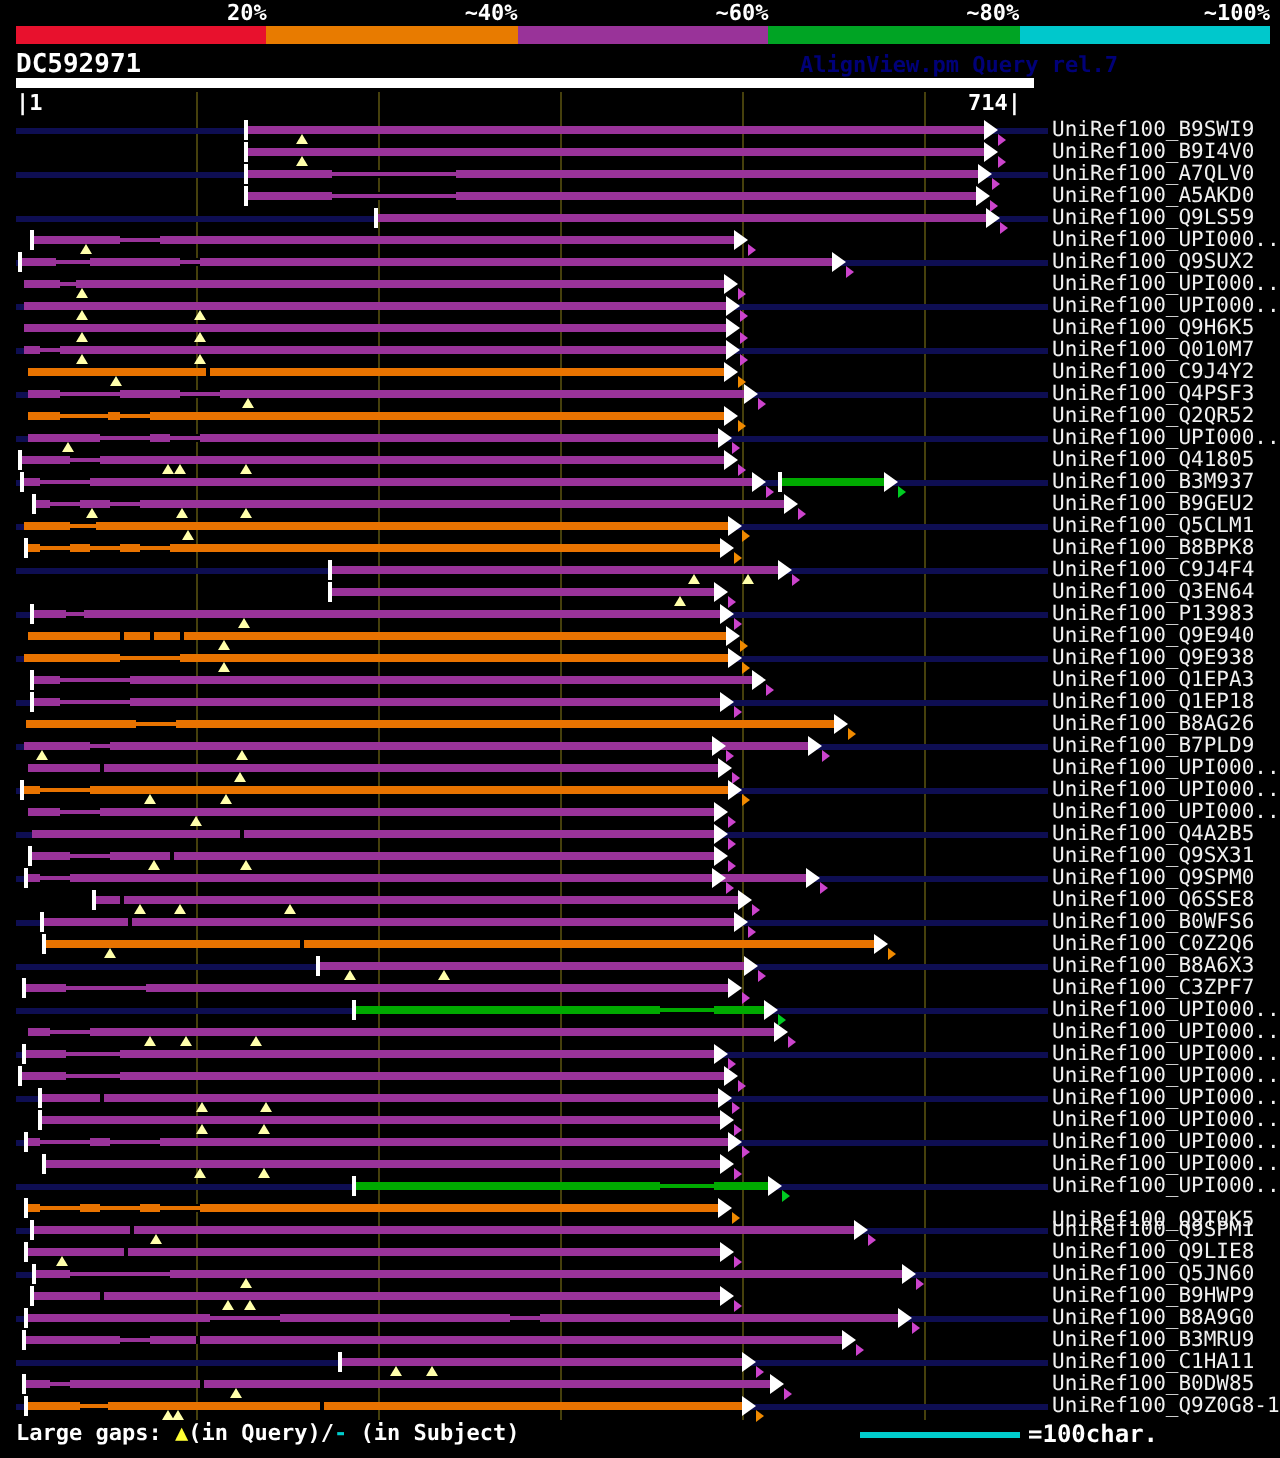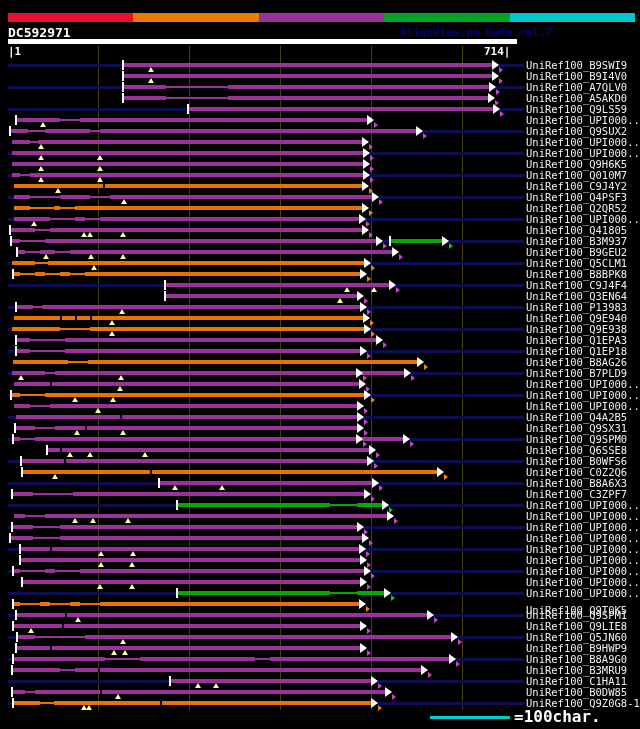--- a/index.html
+++ b/index.html
@@ -29,38 +29,45 @@
   .arrow-i{position:absolute;left:0;top:2px;width:0;height:0;border-top:3px solid transparent;
            border-bottom:3px solid transparent;border-left:4px solid #cc44cc;}
   .gap-tri{position:absolute;width:0;height:0;border-left:3px solid transparent;
            border-right:3px solid transparent;border-bottom:5px solid #ffffaa;}
   .row-label{position:absolute;left:526px;font-size:10.5px;line-height:11px;color:#f0f0f0;white-space:pre;}
   
   #legend{position:absolute;top:711px;left:8px;font-size:11px;font-weight:bold;line-height:12px;white-space:pre;}
   #legend .yellow{color:#ffff33;}
   #legend .cyan{color:#00cccc;}
   #scale-line{position:absolute;top:716px;left:430px;width:80px;height:3px;background:#00cccc;}
-  #scale-line-label{position:absolute;top:711px;left:514px;font-size:16px;font-weight:bold;line-height:12px;}
+  #scale-line-label{position:absolute;top:711px;left:514px;font-size:12px;font-weight:bold;line-height:12px;}
 </style>
 </head>
 <body>
 
 <div id="app">
 
+  <div id="scale-labels">
+    <span>20%</span>
+    <span>~40%</span>
+    <span>~60%</span>
+    <span>~80%</span>
+    <span>~100%</span>
+  </div>
 
   <div id="scale-bar">
       <div style="background: rgb(232, 17, 45);"></div>
       <div style="background: rgb(232, 123, 0);"></div>
       <div style="background: rgb(153, 51, 153);"></div>
       <div style="background: rgb(0, 164, 36);"></div>
       <div style="background: rgb(0, 200, 204);"></div>
     </div>
 
   <div id="title">DC592971</div>
-  <div id="watermark">AlignView.pm Beta rel.7</div>
+  <div id="watermark">AlignView.pm Query rel.7</div>
 
   <div id="ruler-bar"></div>
   <span id="tick-left">|1</span>
   <span id="tick-right">714|</span>
 
   <div id="plot">
       <div class="gridline" style="left: 98px;"></div>
       <div class="gridline" style="left: 189px;"></div>
       <div class="gridline" style="left: 280px;"></div>
       <div class="gridline" style="left: 371px;"></div>
@@ -610,16 +617,17 @@
       <div class="brk" style="left: 160.009px; top: 701px;"></div>
       <div class="stick" style="left: 12.3716px; top: 698px;"></div>
       <div class="arrow-o" style="left: 371.093px; top: 698px;">
         <div class="arrow-i" style="border-left-color: rgb(240, 138, 0);"></div>
       </div>
       <div class="gap-tri" style="left: 80.5494px; top: 705px;"></div>
       <div class="gap-tri" style="left: 86.0108px; top: 705px;"></div>
       <div class="row-label" style="top: 698px;">UniRef100_Q9Z0G8-1</div>
     </div>
 
+  <div id="legend"><span>Large gaps: </span><span class="yellow">▲</span><span>(in Query)/</span><span class="cyan">-</span><span> (in Subject)</span></div>
   <div id="scale-line"></div>
   <div id="scale-line-label">=100char.</div>
 
 </div>
 
 </body></html>

